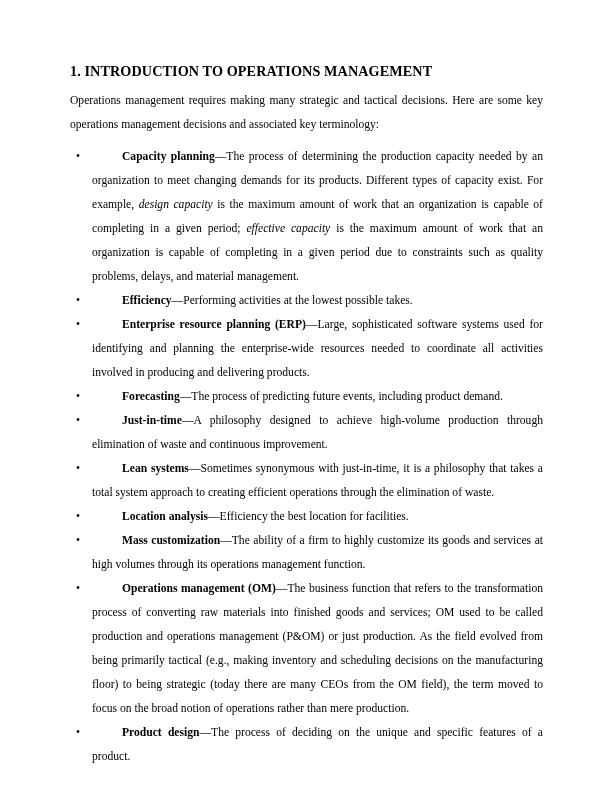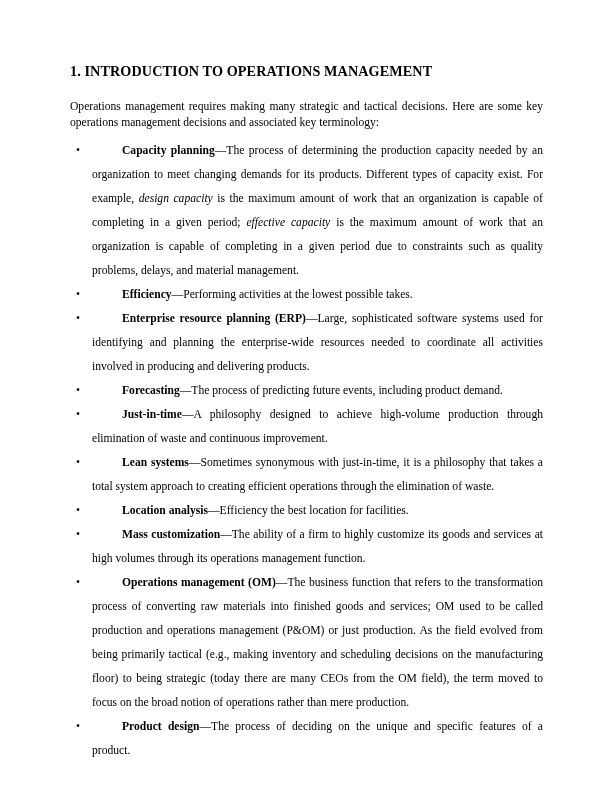--- a/index.html
+++ b/index.html
@@ -19,33 +19,33 @@
     width: 612px;
     height: 792px;
     background: #ffffff;
     box-sizing: border-box;
     padding: 62px 69px 0 70px;
   }
   .doc-title {
     font-size: 14.2px;
     font-weight: bold;
     letter-spacing: 0.1px;
-    margin: 0 0 19px 0;
+    margin: 0 0 9px 0;
     line-height: 18px;
     white-space: nowrap;
   }
   .sub-head {
     font-size: 11.6px;
     font-weight: bold;
     margin: 0 0 10px 0;
     line-height: 16px;
   }
   .body-para {
     font-size: 11.6px;
-    line-height: 16px;
+    line-height: 24px;
     text-align: justify;
     text-justify: inter-word;
     margin: 0 0 8px 0;
   }
   ul.term-list {
     list-style: none;
     margin: 0;
     padding: 0;
   }
   ul.term-list > li {

